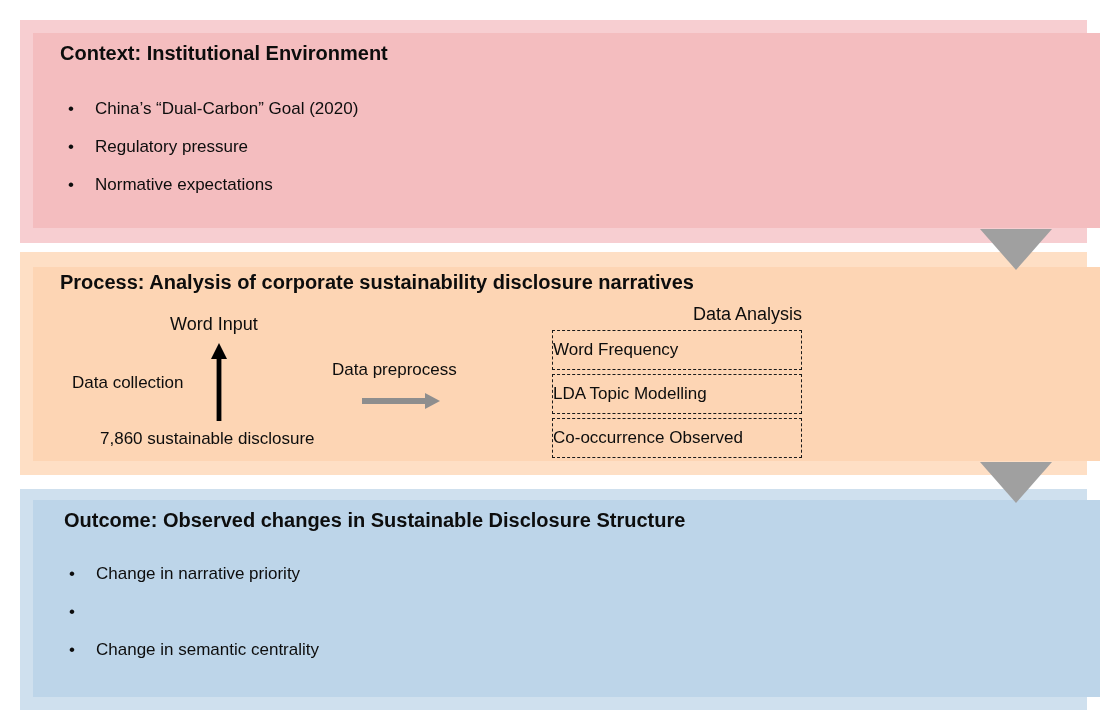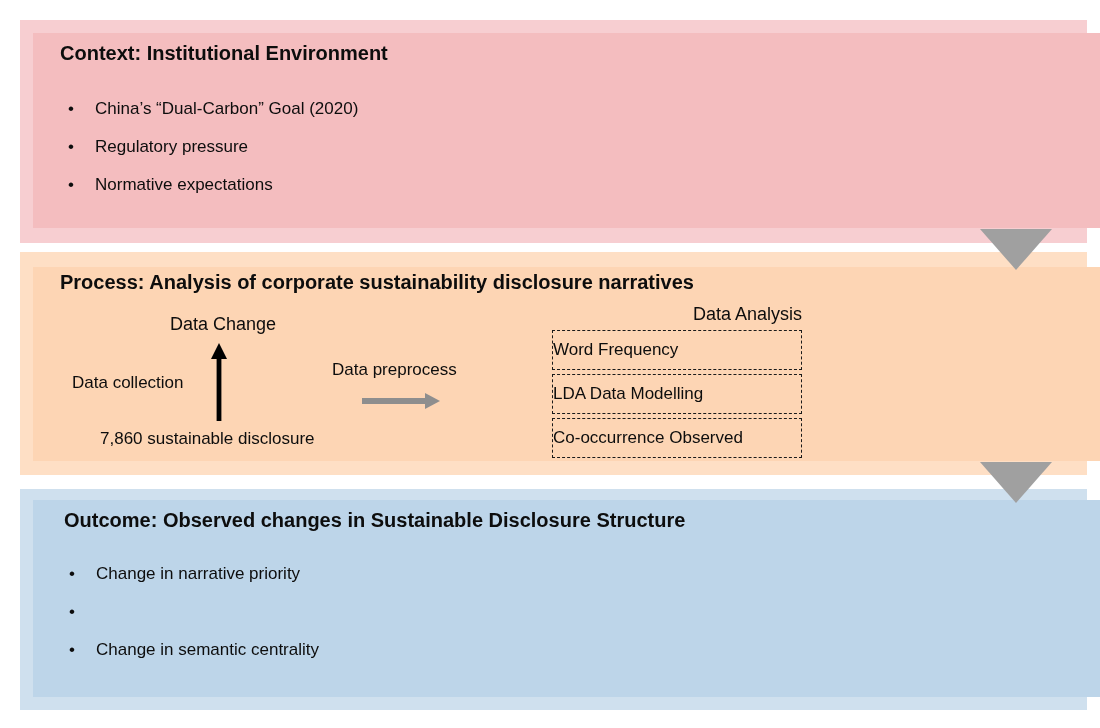--- a/index.html
+++ b/index.html
@@ -77,21 +77,21 @@
       </ul>
     </div>
   </div>
 
   <div class="tri tri-1"></div>
 
   <div class="band band-process">
     <div class="innerbox inner-process">
       <div class="band-title t-process">Process: Analysis of corporate sustainability disclosure narratives</div>
 
-      <div class="plabel lbl-data-input">Data Change</div>
+      <div class="plabel lbl-data-input">Word Input</div>
 
       <svg class="up-arrow" width="16" height="78" viewBox="0 0 16 78">
         <polygon points="8,0 16,16 0,16" fill="#000000"></polygon>
         <rect x="5.6" y="14" width="4.8" height="64" fill="#000000"></rect>
       </svg>
 
       <div class="plabel lbl-data-collection">Data collection</div>
 
       <div class="plabel lbl-count">7,860 sustainable disclosure</div>
 
@@ -99,21 +99,21 @@
 
       <svg class="right-arrow" width="78" height="16" viewBox="0 0 78 16">
         <rect x="0" y="5" width="64" height="6" fill="#8e8e8e"></rect>
         <polygon points="63,0 78,8 63,16" fill="#8e8e8e"></polygon>
       </svg>
 
       <div class="plabel lbl-analysis">Data Analysis</div>
 
       <div class="methods">
         <div class="method-box">Word Frequency</div>
-        <div class="method-box">LDA Data Modelling</div>
+        <div class="method-box">LDA Topic Modelling</div>
         <div class="method-box">Co-occurrence Observed</div>
       </div>
     </div>
   </div>
 
   <div class="tri tri-2"></div>
 
   <div class="band band-outcome">
     <div class="innerbox inner-outcome">
       <div class="band-title t-outcome">Outcome: Observed changes in Sustainable Disclosure Structure</div>

